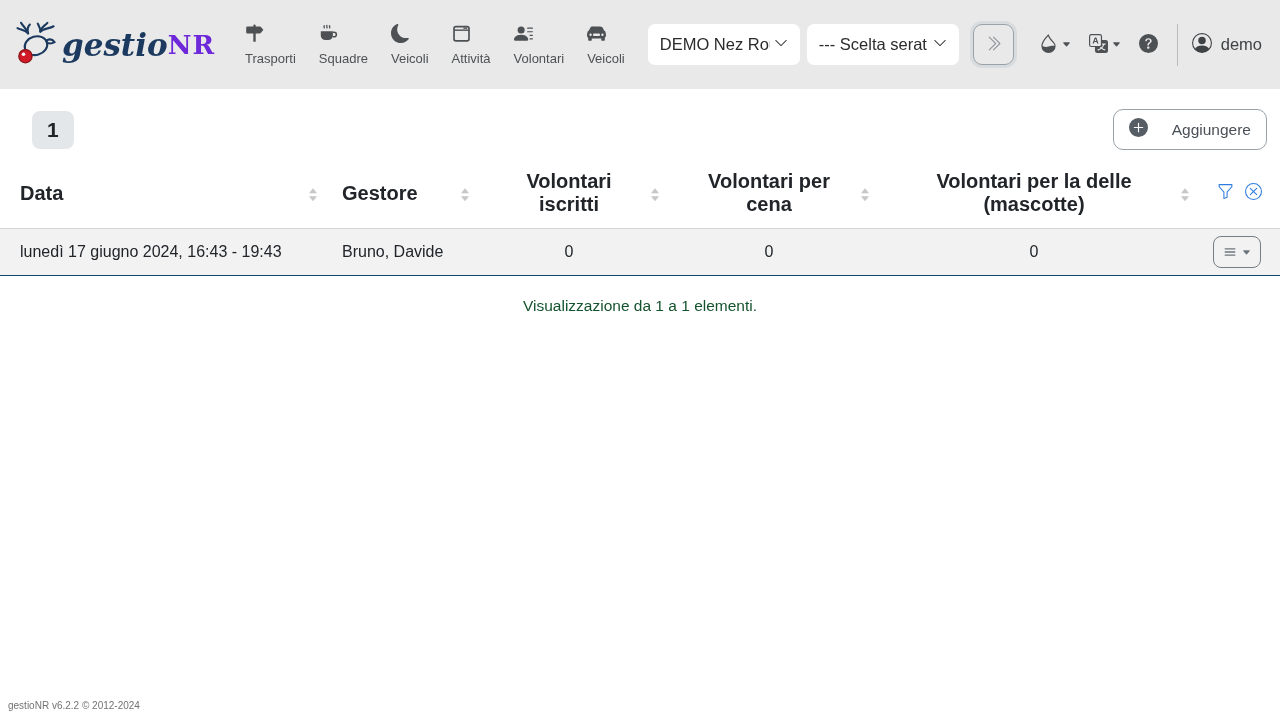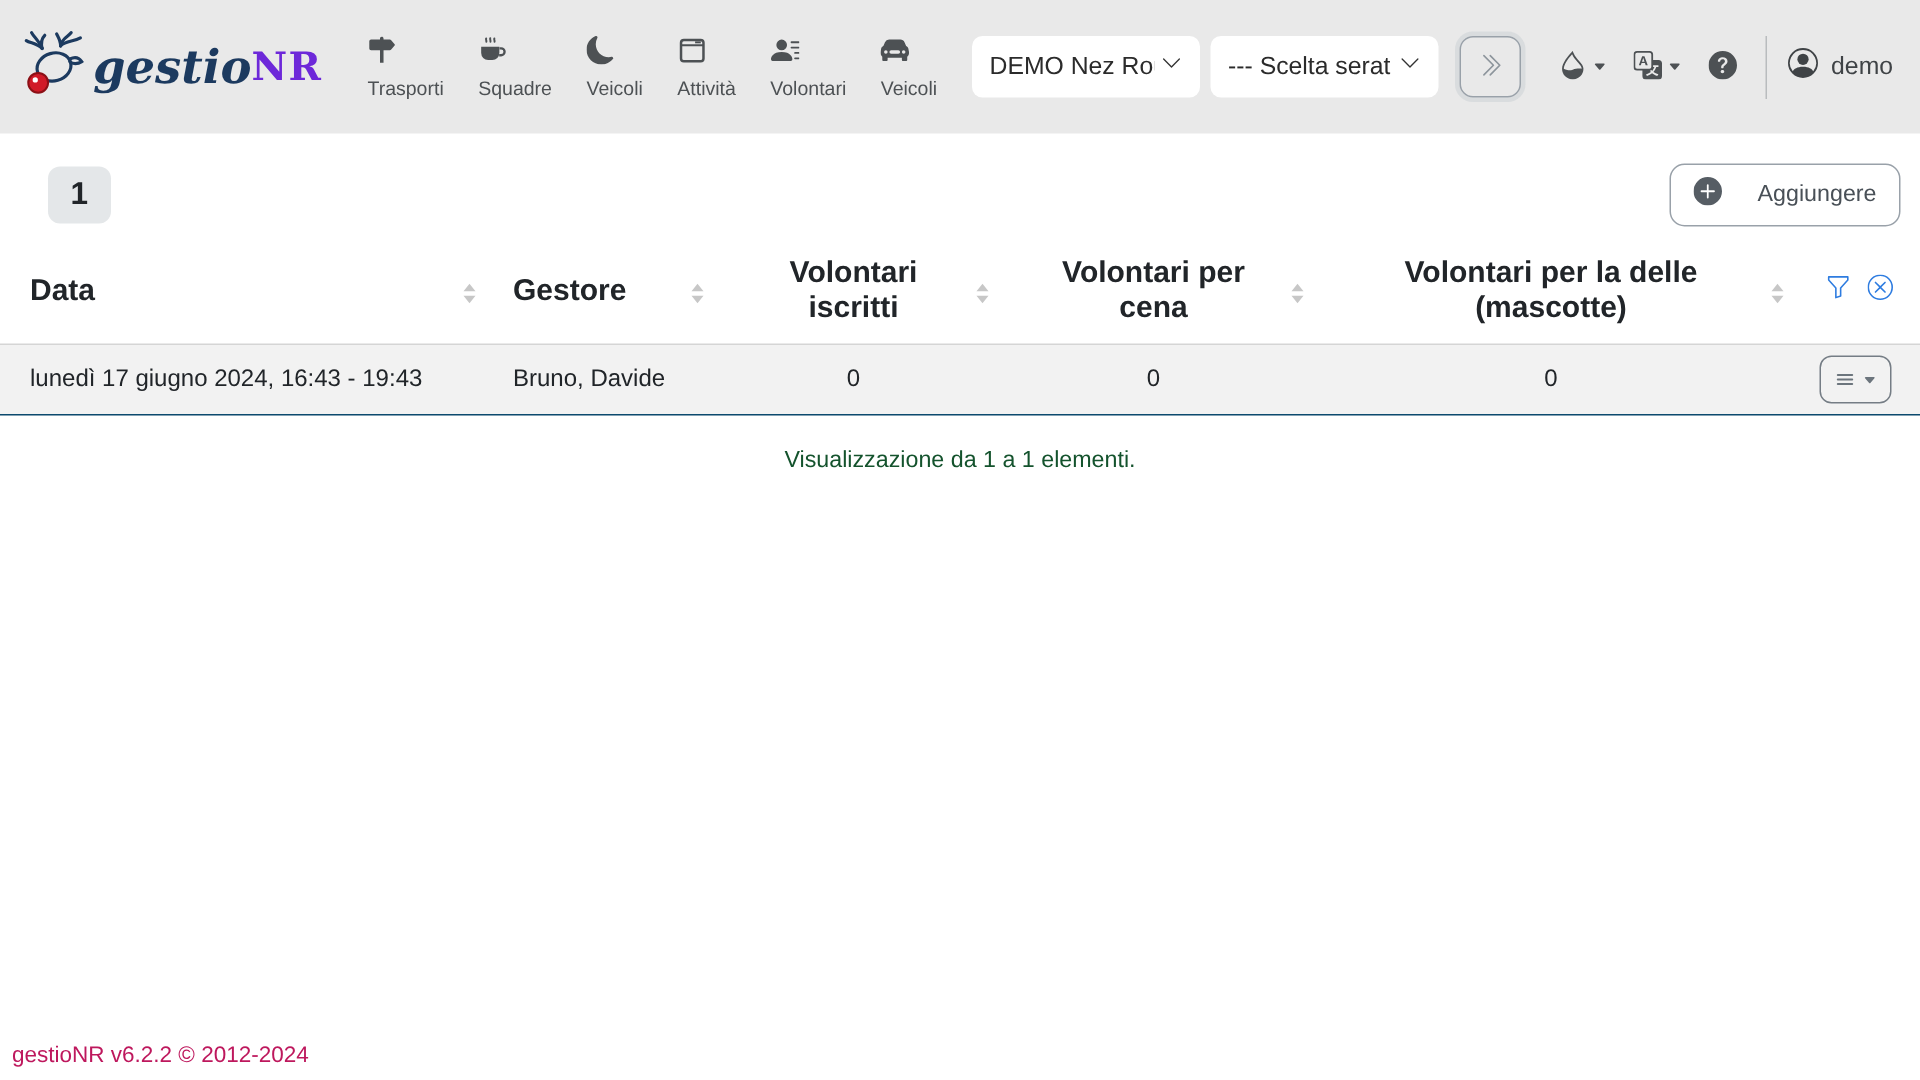--- a/index.html
+++ b/index.html
@@ -81,21 +81,21 @@
   td.actions { text-align:center; padding:7px 12px; }
   .menu-btn { border:1px solid #757d85; border-radius:8px; background:transparent;
     display:inline-flex; align-items:center; gap:5px; padding:8px 9px;
     color:#6c757d; cursor:pointer; }
   .menu-btn svg { display:block; }
 
   .summary { text-align:center; color:#14532d; font-size:15.5px; margin-top:21px; }
 
   
   .footer { position:absolute; left:8px; bottom:7px; }
-  .footer a { font-size:15px; color:#be185d; text-decoration:none; cursor:pointer; }
+  .footer a { font-size:10px; color:#737373; text-decoration:none; cursor:pointer; }
 </style>
 </head>
 <body>
 
 <header class="navbar">
 
   <div class="logo">
     <span>
       <svg viewBox="0 0 50 52" width="44" height="46">
         <g stroke="#1c3a5f" stroke-width="2.4" fill="none" stroke-linecap="round">

